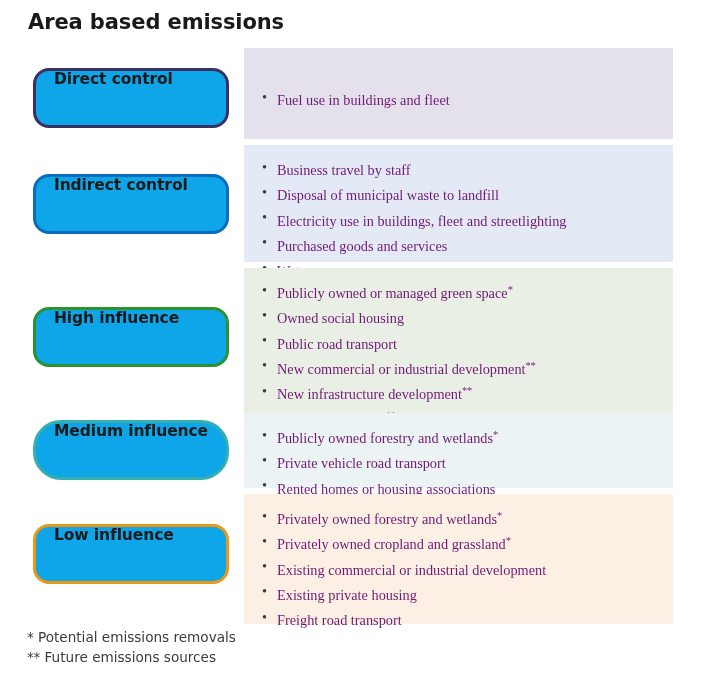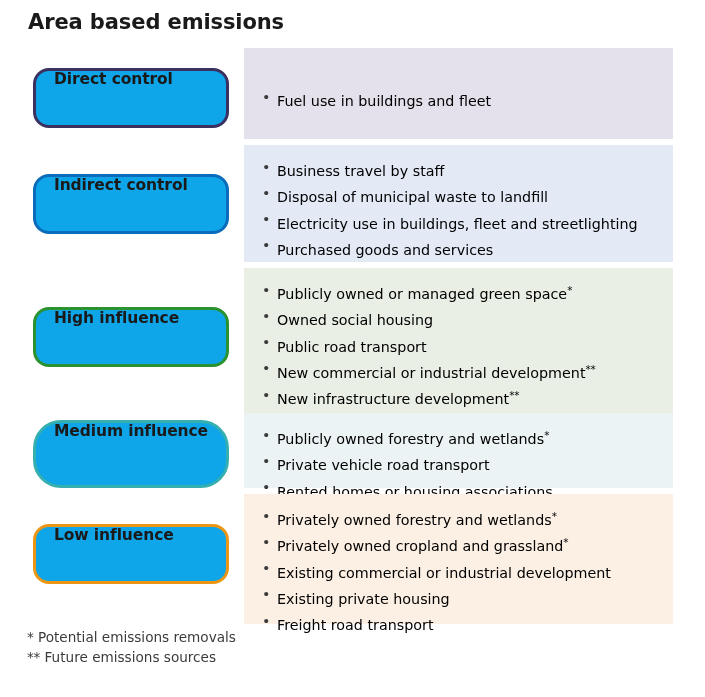--- a/index.html
+++ b/index.html
@@ -74,22 +74,23 @@
   .panel ul {
     margin: 0;
     padding: 0;
     list-style: none;
   }
   .panel li {
     position: relative;
     padding-left: 17px;
     font-size: 14.3px;
     line-height: 22.3px;
-    color: #000000;
+    color: #701a75;
     white-space: nowrap;
+    font-family: Liberation Serif, serif;
   }
   .panel li::before {
     content: "\2022";
     position: absolute;
     left: 2px;
     top: -0.5px;
     font-size: 14.3px;
     color: #3b3b3b;
   }
   .panel li sup {
@@ -153,21 +154,21 @@
         <li><span>Owned social housing</span><sup></sup></li>
         <li><span>Public road transport</span><sup></sup></li>
         <li><span>New commercial or industrial development</span><sup>**</sup></li>
         <li><span>New infrastructure development</span><sup>**</sup></li>
         <li><span>New build housing</span><sup>**</sup></li>
       </ul>
     </div>
   </div>
 
   <div class="row">
-    <div class="pill" style="top:420px;height:68px;border-color:#35afaf;border-radius:28px;">
+    <div class="pill" style="top:420px;height:60px;border-color:#35afaf;border-radius:28px;">
       <span class="pill-label">Medium influence</span>
     </div>
     <div class="panel" style="top:413px;height:75px;background:#ecf3f4;">
       <ul>
         <li><span>Publicly owned forestry and wetlands</span><sup>*</sup></li>
         <li><span>Private vehicle road transport</span><sup></sup></li>
         <li><span>Rented homes or housing associations</span><sup></sup></li>
       </ul>
     </div>
   </div>

